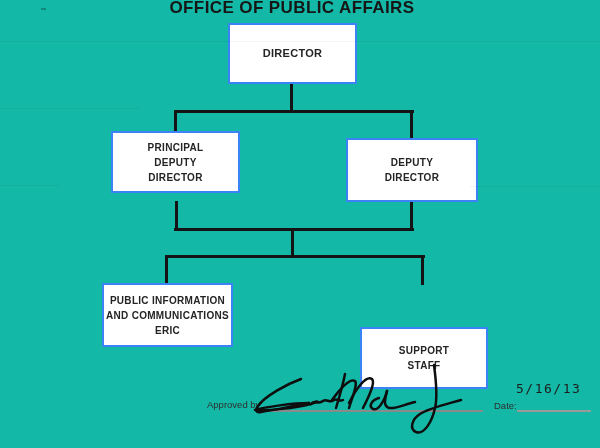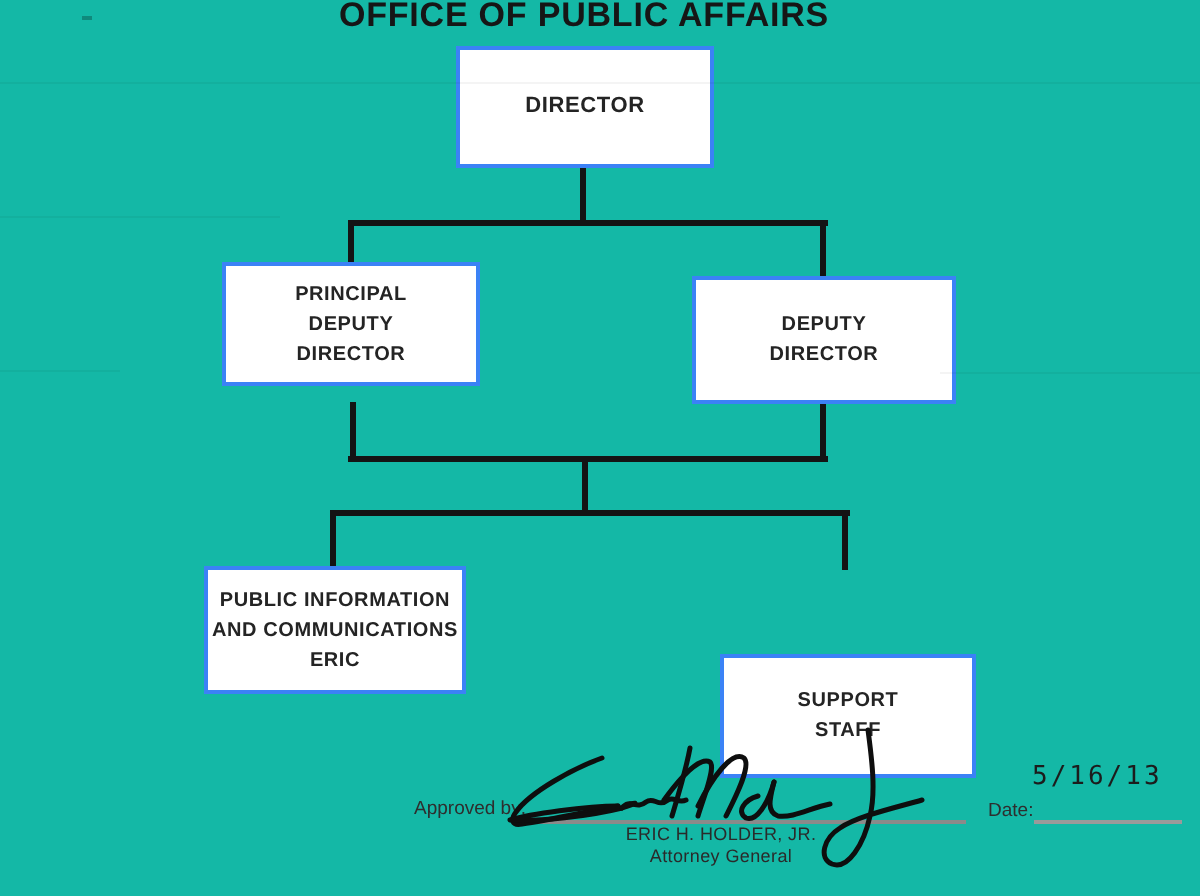--- a/index.html
+++ b/index.html
@@ -143,24 +143,20 @@
       <path d="M66 46 C70 41 73 47 78 43 C82 40 84 46 89 42 C92 40 94 44 98 42"></path>
       <path d="M100 16 C98 27 94 40 91 50"></path>
       <path d="M87 42 C95 31 105 20 110 23 C113 26 107 40 104 50"></path>
       <path d="M104 45 C111 31 121 17 127 21 C131 25 122 42 118 50"></path>
       <path d="M134 40 C127 42 123 48 128 51 C133 53 139 44 142 33"></path>
       <path d="M142 33 C140 41 138 48 144 50 C152 51 160 46 170 44"></path>
       <path d="M189 7 C191 22 193 38 190 50 C187 64 179 77 171 74 C164 71 167 61 175 56 C184 50 202 46 216 42"></path>
     </g>
   </svg>
 
-  <div class="signer-block">
-    <div class="signer-name">ERIC H. HOLDER, JR.</div>
-    <div class="signer-title">Attorney General</div>
-  </div>
 
   <div class="date-label">Date:</div>
   <div class="date-rule"></div>
   <div class="date-value">5/16/13</div>
 
   <div class="artifact a1"></div>
   <div class="artifact a2"></div>
   <div class="artifact a3"></div>
   <div class="artifact a4"></div>
   <div class="artifact a5"></div>

